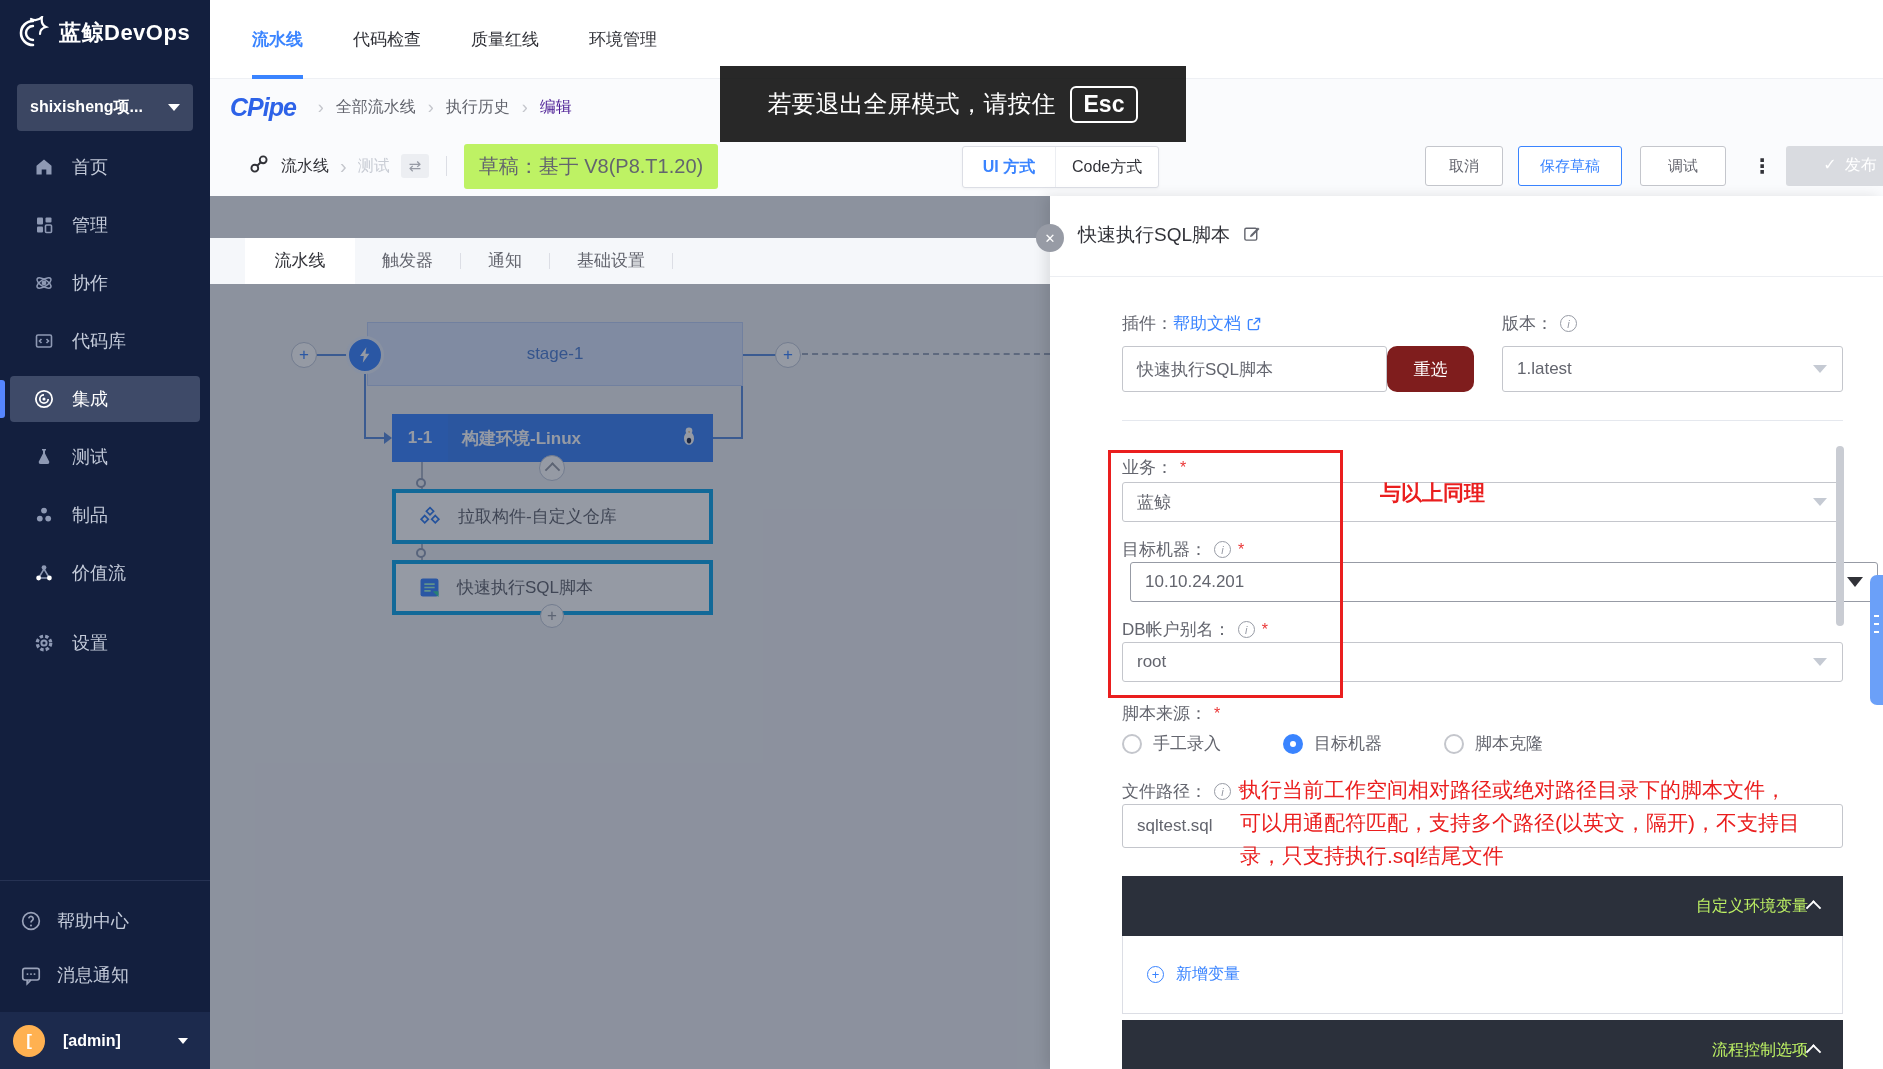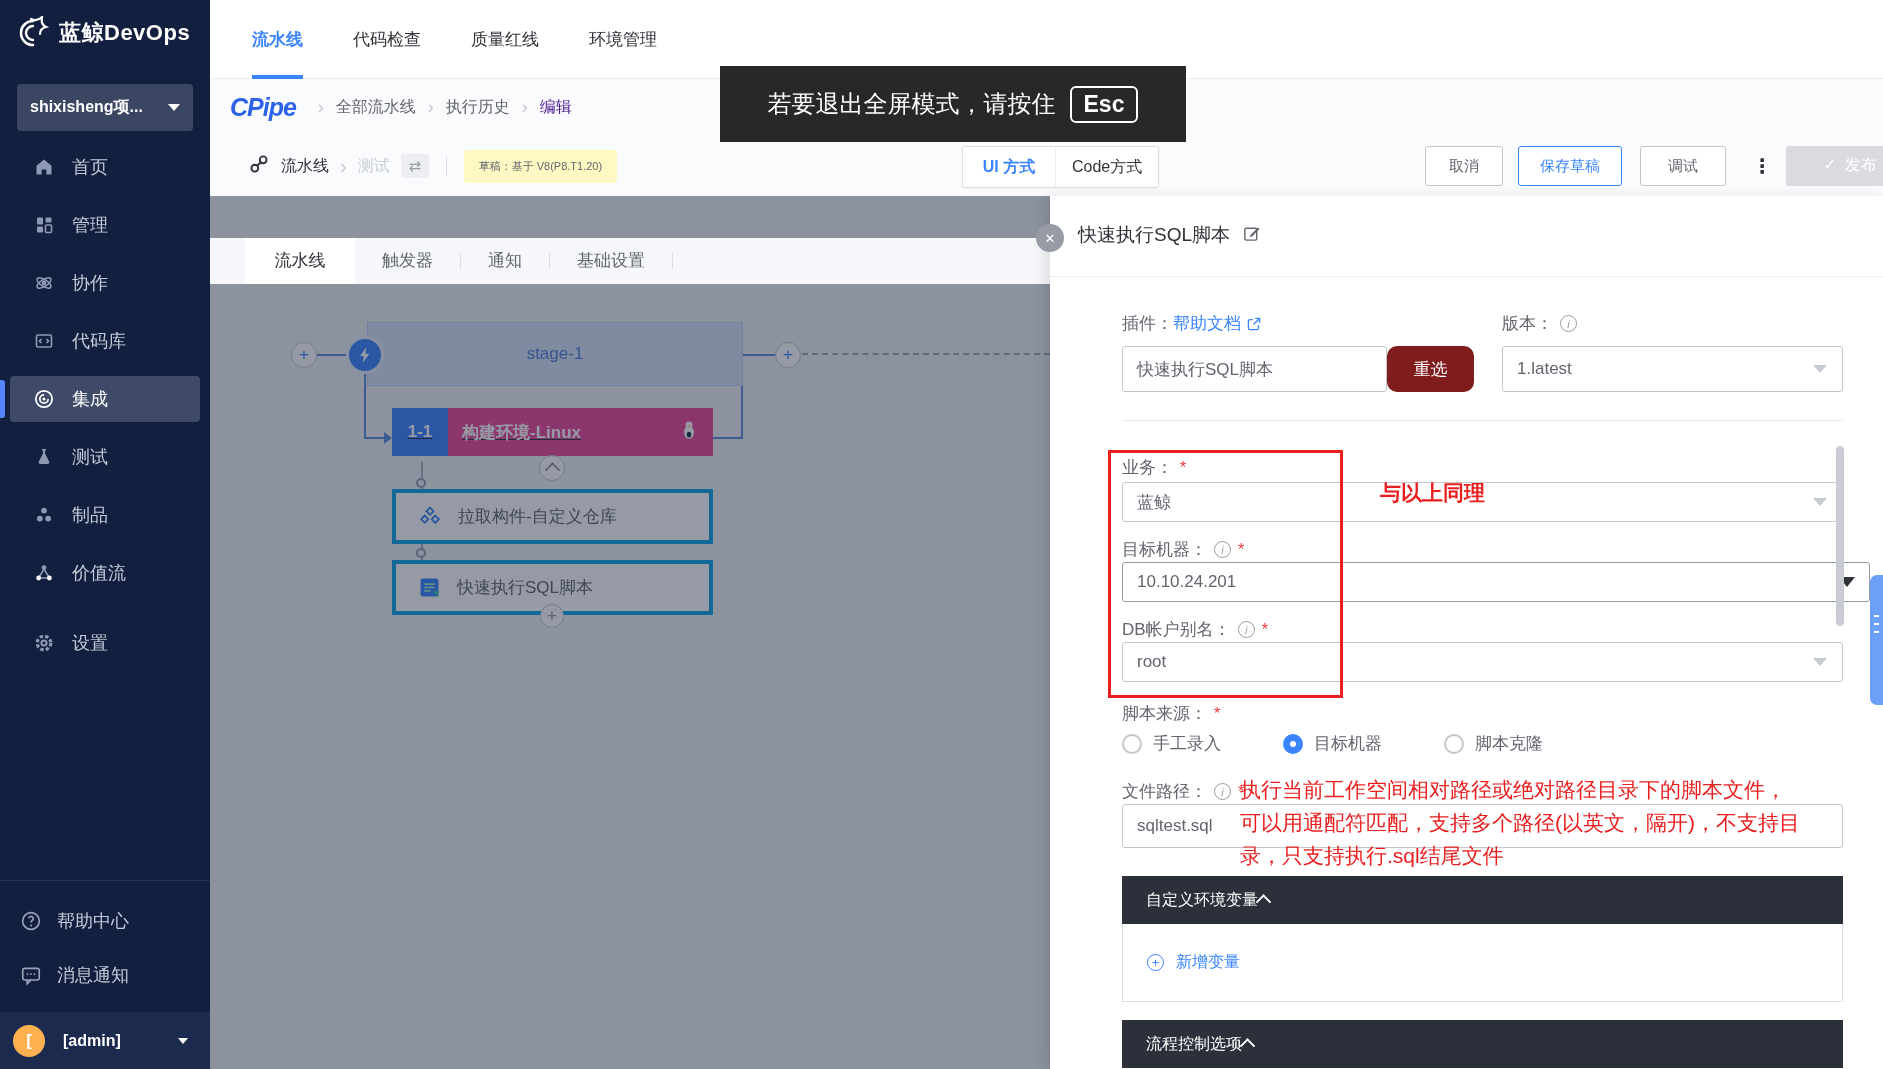--- a/index.html
+++ b/index.html
@@ -49,21 +49,21 @@
 
   
   .toolbar{position:absolute;left:210px;top:136px;width:1673px;height:60px;background:#fafbfd;z-index:9;}
   .tb-left{position:absolute;left:38px;top:0;height:60px;display:flex;align-items:center;gap:11px;}
   .tb-pipe-label{font-size:16px;color:#313238;}
   .tb-gt{color:#c4c6cc;font-size:20px;}
   .tb-pipe-name{font-size:16px;color:#c8ccd4;}
   .swapbox{width:28px;height:24px;background:#eceef2;border-radius:3px;color:#979ba5;font-size:15px;
            display:flex;align-items:center;justify-content:center;cursor:pointer;}
   .vsep{width:1px;height:20px;background:#dcdee5;margin:0 6px;}
-  .draft-pill{background:#fef9c3;border-radius:3px;color:#63656e;font-size:11px;padding:9px 15px;white-space:nowrap;}
+  .draft-pill{background:#bef264;border-radius:3px;color:#63656e;font-size:20px;padding:9px 15px;white-space:nowrap;}
   .mode-toggle{position:absolute;left:752px;top:10px;height:40px;display:flex;border:1px solid #dcdee5;border-radius:3px;
                background:#fff;box-shadow:0 1px 3px rgba(0,0,0,.04);}
   .mode-btn{min-width:92px;padding:0 16px;line-height:40px;text-align:center;font-size:16px;color:#313238;cursor:pointer;box-sizing:border-box;}
   .mode-btn.active{color:#3a84ff;font-weight:bold;}
   .mode-btn + .mode-btn{border-left:1px solid #eceef2;}
   .tb-btn{position:absolute;top:10px;height:40px;line-height:38px;text-align:center;border:1px solid #c4c6cc;border-radius:3px;
           background:#fff;color:#63656e;font-size:15px;cursor:pointer;box-sizing:border-box;}
   .btn-cancel{left:1215px;width:78px;}
   .btn-save{left:1308px;width:104px;border-color:#3a84ff;color:#3a84ff;}
   .btn-debug{left:1430px;width:86px;}
@@ -93,21 +93,21 @@
   .g-line{position:absolute;background:#5a8bdc;}
   .g-dash{position:absolute;border-top:2px dashed #9aa5ba;}
   .g-arrow{position:absolute;width:0;height:0;border-top:6px solid transparent;border-bottom:6px solid transparent;border-left:8px solid #5a8bdc;}
   .stage{position:absolute;left:157px;top:126px;width:376px;height:64px;background:#d8e4fb;border:1px solid #bccff5;
          display:flex;align-items:center;justify-content:center;color:#4e7fd4;font-size:17px;box-sizing:border-box;cursor:pointer;}
   .plus-circle{position:absolute;width:26px;height:26px;border-radius:50%;background:#fff;border:1px solid #c0c8d8;
                box-sizing:border-box;color:#3a84ff;font-size:17px;display:flex;align-items:center;justify-content:center;cursor:pointer;}
   .i-plus::before{content:"+";}
   .bolt-circle{position:absolute;left:136px;top:140px;width:38px;height:38px;border-radius:50%;background:#3a84ff;
                border:3px solid #e8eefb;box-sizing:border-box;display:flex;align-items:center;justify-content:center;cursor:pointer;}
-  .job{position:absolute;left:182px;top:212px;width:321px;height:48px;background:#ec4899;display:flex;align-items:center;cursor:pointer;text-decoration:underline;}
+  .job{position:absolute;left:182px;top:218px;width:321px;height:48px;background:#3b82f6;display:flex;align-items:center;cursor:pointer;}
   .job-badge{width:56px;height:48px;background:#3a84ff;color:#fff;font-size:17px;font-weight:bold;
              display:flex;align-items:center;justify-content:center;}
   .job-title{color:#fff;font-size:17px;font-weight:bold;margin-left:14px;flex:1;}
   .job .jico{margin-right:14px;}
   .chev-circle{position:absolute;left:329px;top:259px;width:26px;height:26px;border-radius:50%;background:#fff;
                border:1px solid #c0c8d8;box-sizing:border-box;display:flex;align-items:center;justify-content:center;cursor:pointer;}
   .chev-up{width:9px;height:9px;border-left:2px solid #979ba5;border-top:2px solid #979ba5;transform:rotate(45deg) translate(1px,1px);}
   .ring{position:absolute;width:10px;height:10px;border-radius:50%;border:2px solid #8f9cb5;background:#eef0f4;box-sizing:border-box;}
   .step{position:absolute;left:182px;top:293px;width:321px;height:55px;background:#fff;border:4px solid #0ea5e9;
         box-sizing:border-box;display:flex;align-items:center;padding-left:22px;color:#63656e;font-size:17px;cursor:pointer;}
@@ -138,22 +138,22 @@
   .divider2{position:absolute;left:72px;top:224px;width:721px;height:1px;background:#e5e8ee;}
   .red-box{position:absolute;left:58px;top:254px;width:229px;height:242px;border:3px solid #ea1e1e;z-index:5;pointer-events:none;}
   .red-note{position:absolute;color:#ea1e1e;font-size:21px;z-index:6;white-space:nowrap;}
   .radio-row{position:absolute;left:72px;top:536px;display:flex;align-items:center;}
   .radio{display:flex;align-items:center;cursor:pointer;margin-right:62px;}
   .radio .rdot{width:20px;height:20px;border-radius:50%;border:2px solid #c4c6cc;box-sizing:border-box;margin-right:11px;background:#fff;}
   .radio.sel .rdot{background:#3a84ff;border-color:#3a84ff;position:relative;}
   .radio.sel .rdot::after{content:"";position:absolute;left:5px;top:5px;width:6px;height:6px;border-radius:50%;background:#fff;}
   .radio .rlabel{font-size:17px;color:#63656e;}
   .section{position:absolute;left:72px;width:721px;}
-  .sec-head{height:48px;background:#2b303b;color:#ffffff;font-size:16px;display:flex;align-items:center;
-            padding:0 24px;cursor:pointer;justify-content:flex-start;}
+  .sec-head{height:60px;background:#2b303b;color:#bef264;font-size:16px;display:flex;align-items:center;
+            padding:0 24px;cursor:pointer;justify-content:flex-end;}
   .sec-body{height:78px;border:1px solid #dcdee5;border-top:none;box-sizing:border-box;background:#fff;
             display:flex;align-items:center;padding-left:24px;}
   .plus-o{display:inline-flex;width:17px;height:17px;border:1px solid #3a84ff;border-radius:50%;color:#3a84ff;font-size:13px;
           align-items:center;justify-content:center;margin-right:7px;box-sizing:border-box;}
   .scroll-thumb{position:absolute;left:786px;top:250px;width:8px;height:180px;background:#c9ccd3;border-radius:4px;}
   .drawer-handle{position:absolute;left:1870px;top:575px;width:13px;height:130px;background:#6ba0f8;
                  border-radius:7px 0 0 7px;z-index:65;cursor:pointer;}
   .drawer-handle i{display:block;width:5px;height:2px;background:#fff;margin:6px auto 0;}
   .drawer-handle i:first-child{margin-top:40px;}
 </style>
@@ -472,21 +472,21 @@
       <span>蓝鲸</span>
       <span class="caret"></span>
     </div>
     <div class="red-note" style="left:330px;top:283px;font-weight:bold;">与以上同理</div>
 
     <div class="p-label" style="left:72px;top:342px;">
       <span>目标机器：</span>
       <span class="i-info"></span>
       <span class="req">*</span>
     </div>
-    <div class="fld sel" style="left:72px;top:366px;width:748px;height:40px;border-color:#979ba5;">
+    <div class="fld sel" style="left:80px;top:366px;width:748px;height:40px;border-color:#979ba5;">
       <span>10.10.24.201</span>
       <span class="caret dark"></span>
     </div>
 
     <div class="p-label" style="left:72px;top:422px;">
       <span>DB帐户别名：</span>
       <span class="i-info"></span>
       <span class="req">*</span>
     </div>
     <div class="fld sel" style="left:72px;top:446px;width:721px;height:40px;">

